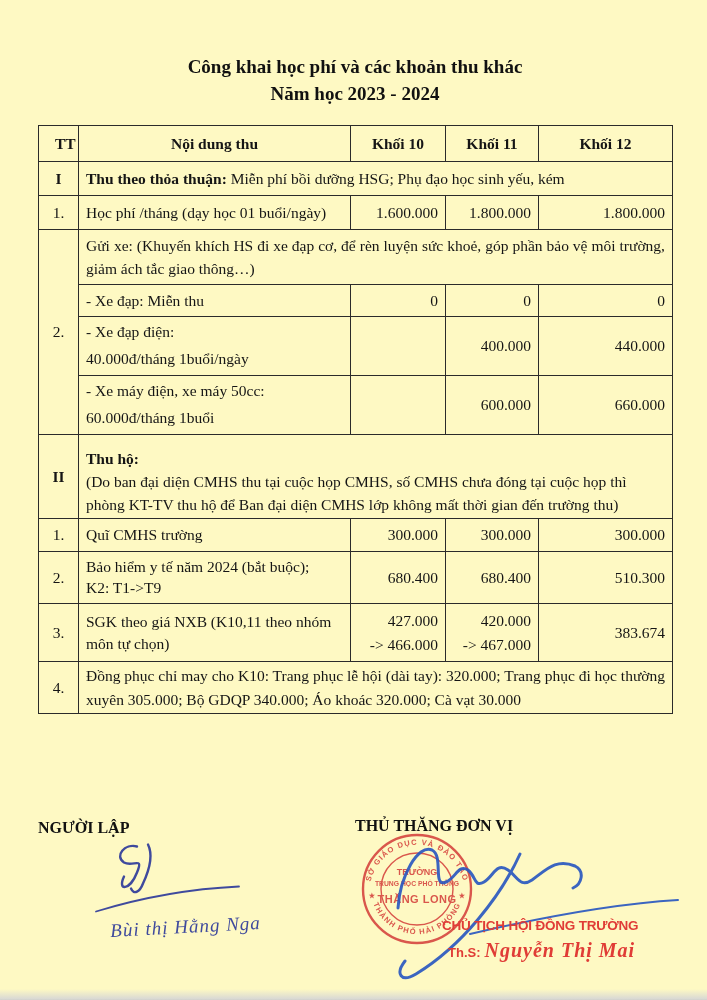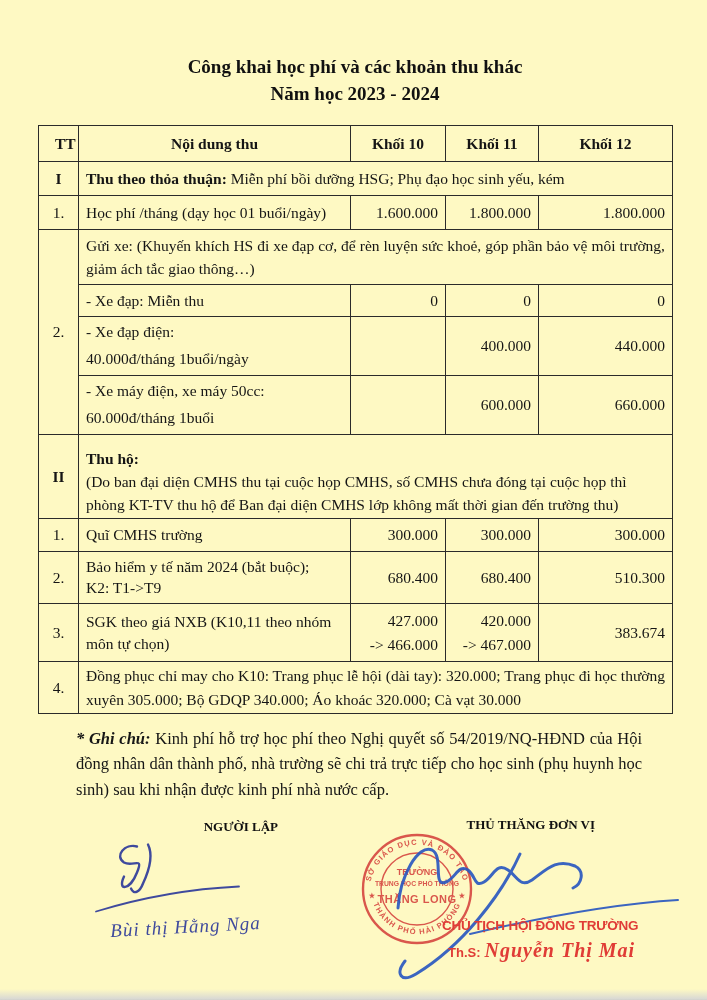--- a/index.html
+++ b/index.html
@@ -35,21 +35,21 @@
   .note {
     position:absolute; top:709px; left:76px; width:566px;
     font-size:16.5px; line-height:1.56; text-align:justify; color:#161616;
   }
   .note .lbl { font-weight:bold; font-style:italic; }
   
   .dateline {
     position:absolute; top:790px; right:114px;
     font-style:italic; font-size:16px; color:#222;
   }
-  .sig-title { position:absolute; font-weight:bold; font-size:13px; color:#111; text-align:right; }
+  .sig-title { position:absolute; font-weight:bold; font-size:16px; color:#111; text-align:left; }
   .sig-title.left { top:819px; left:38px; width:240px; }
   .sig-title.right { top:817px; left:355px; width:240px; }
   .hand-name {
     position:absolute; top:916px; left:98px; width:175px; text-align:center;
     font-style:italic; font-size:19px; letter-spacing:1px;
     color:#3f4a9d; transform:rotate(-3deg);
   }
   .role-red {
     position:absolute; top:918px; left:442px; width:200px;
     font-family:"Liberation Sans", sans-serif; font-weight:bold;
@@ -175,23 +175,20 @@
         </td>
         <td class="num">383.674</td>
       </tr>
       <tr style="height:50px">
         <td class="tt">4.</td>
         <td colspan="4" class="desc">Đồng phục chỉ may cho K10: Trang phục lễ hội (dài tay): 320.000; Trang phục đi học thường xuyên 305.000; Bộ GDQP 340.000; Áo khoác 320.000; Cà vạt 30.000</td>
       </tr>
     </tbody>
   </table>
 
-  <p class="note">
-    <span class="lbl">* Ghi chú:</span><span> Kinh phí hỗ trợ học phí theo Nghị quyết số 54/2019/NQ-HĐND của Hội đồng nhân dân thành phố, nhà trường sẽ chi trả trực tiếp cho học sinh (phụ huynh học sinh) sau khi nhận được kinh phí nhà nước cấp.</span>
-  </p>
 
 
   <div class="sig-title left">NGƯỜI LẬP</div>
   <div class="sig-title right">THỦ THĂNG ĐƠN VỊ</div>
 
   <svg class="sig-svg left" width="180" height="85" viewBox="0 0 180 80">
     <g fill="none" stroke="#3f4a9d" stroke-width="2.4" stroke-linecap="round">
       <path d="M 52 8 C 40 5, 29 17, 39 24 C 48 29, 59 17, 52 34 C 45 52, 32 53, 39 38"></path>
       <path d="M 63 6 C 68 16, 65 30, 58 45 C 55 53, 49 57, 46 50"></path>
       <path d="M 11 73 C 60 58, 112 50, 154 48" stroke-width="1.8"></path>

